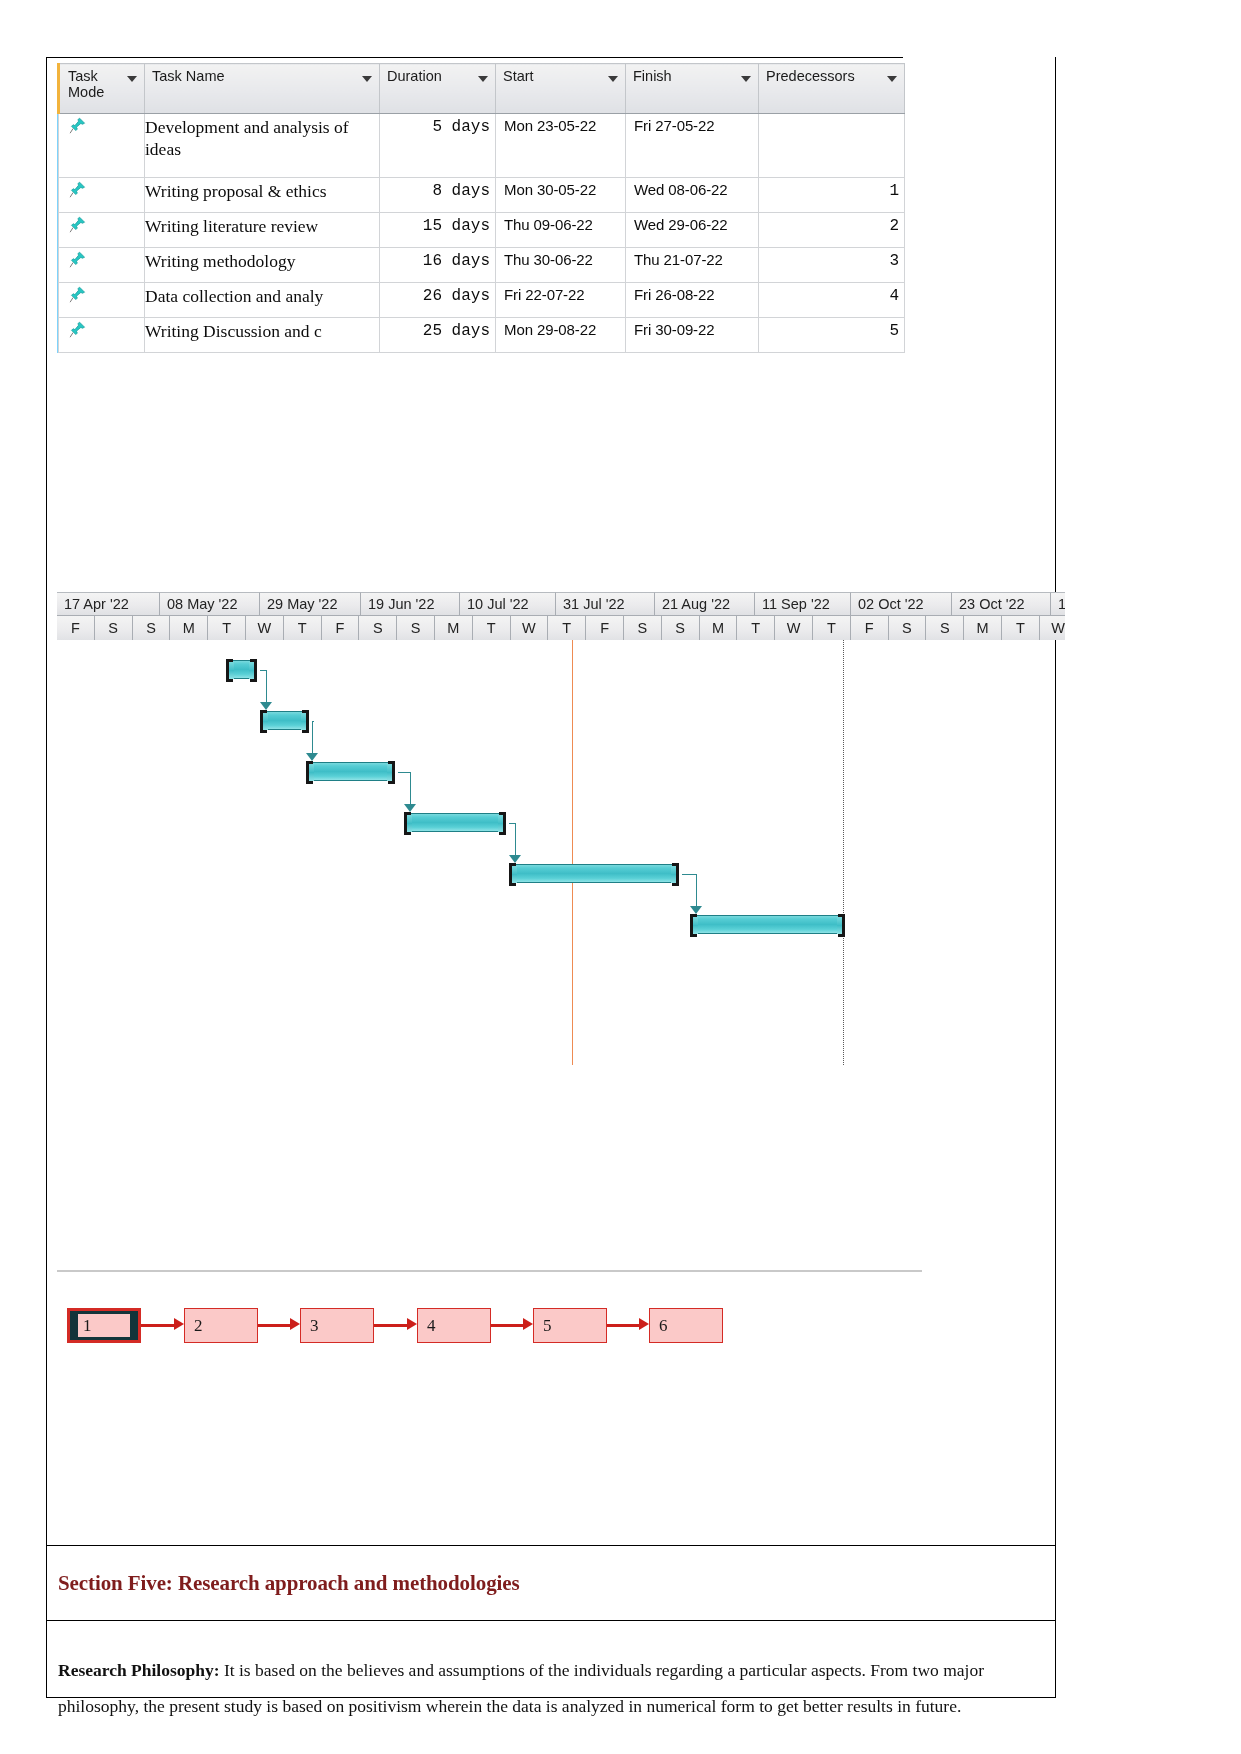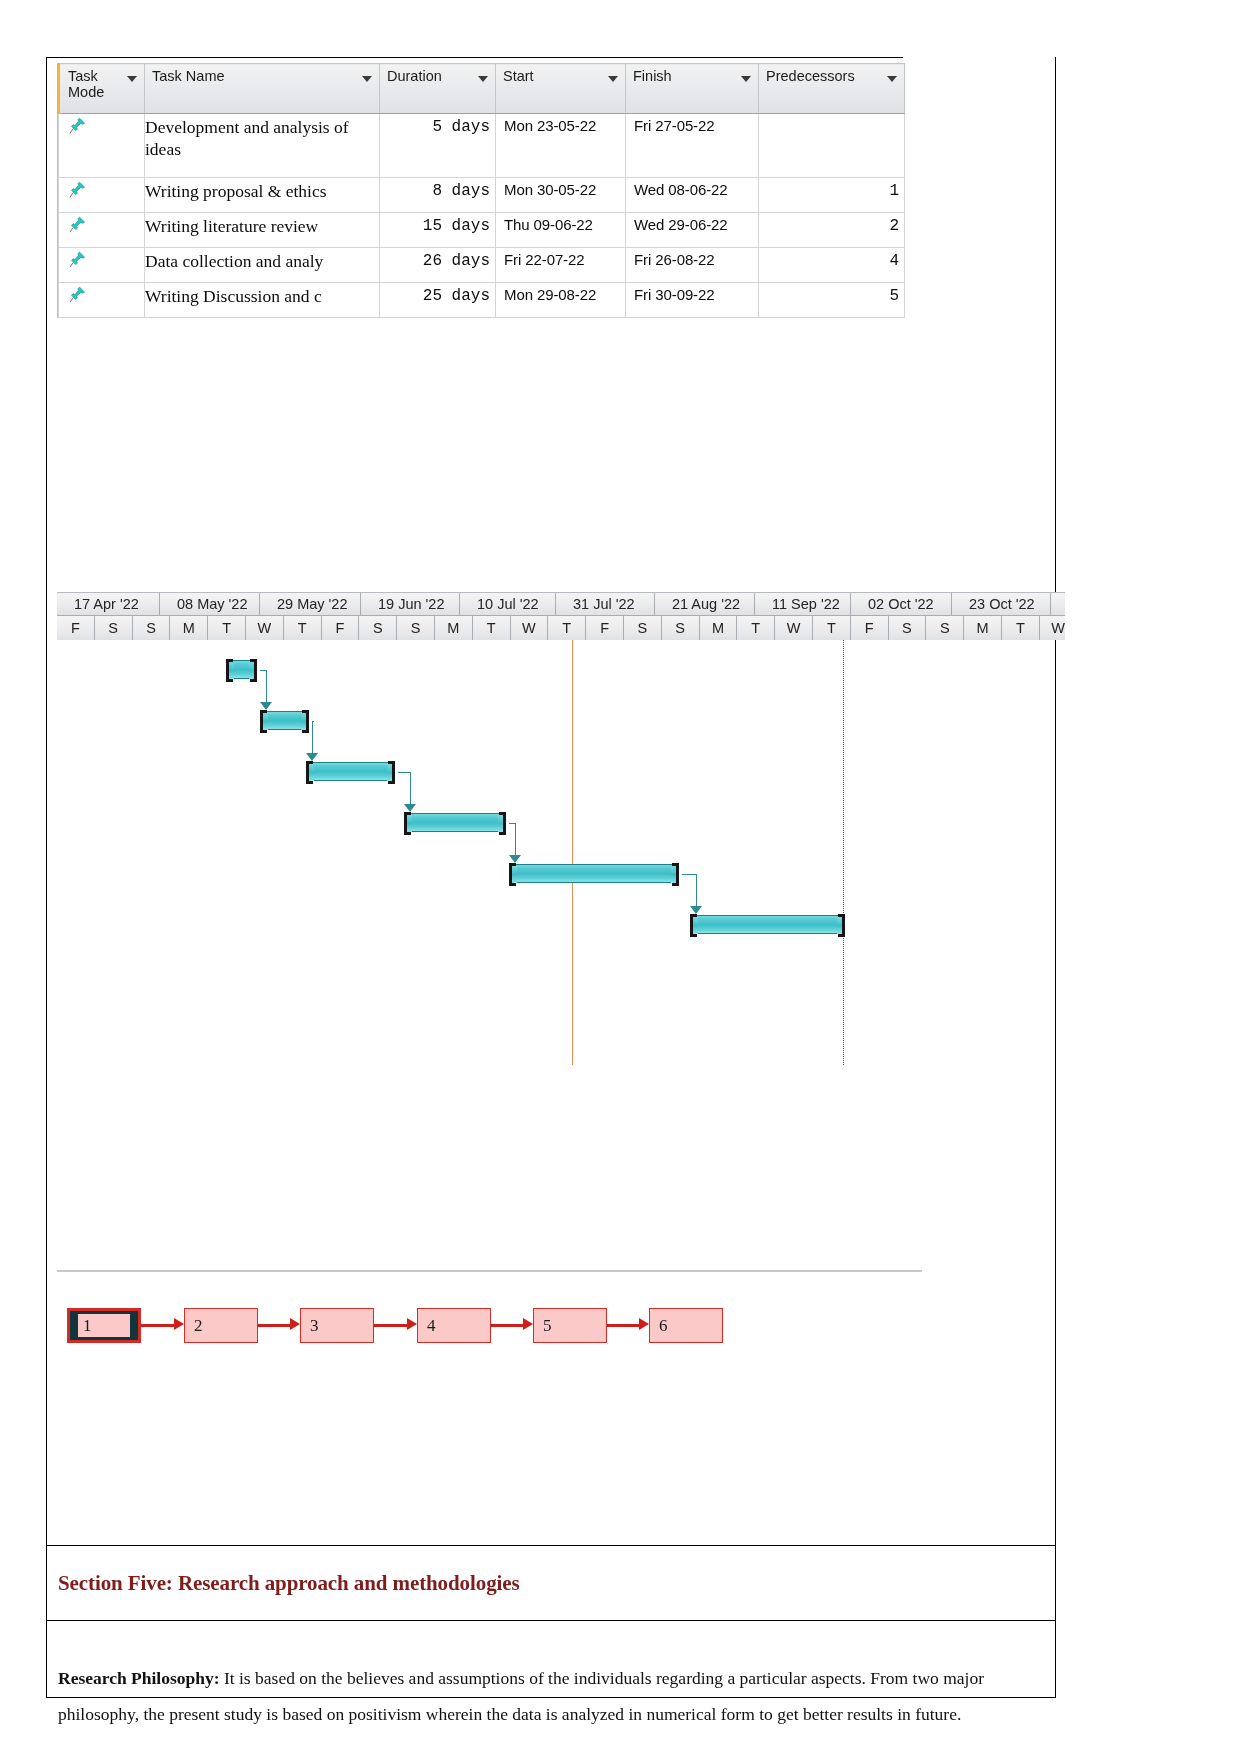--- a/index.html
+++ b/index.html
@@ -147,21 +147,21 @@
     flex: 0 0 auto;
     background: linear-gradient(to bottom,#f4f4f4 0%, #eaeaec 60%, #e0e1e4 100%);
     border-right: 1px solid #a9adb3;
     border-top: 1px solid #b7bbc0;
     border-bottom: 1px solid #a9adb3;
     font-family: "Liberation Sans", sans-serif;
     font-size: 14.5px;
     color: #232323;
     display: flex;
     align-items: center;
-    padding-left: 17px;
+    padding-left: 7px;
     box-sizing: border-box;
     white-space: nowrap;
   }
   .tl-row.days { height: 25px; }
   .tl-row.days .cell {
     flex: 0 0 auto;
     background: linear-gradient(to bottom,#f4f4f4 0%, #ebebed 60%, #e1e2e5 100%);
     border-right: 1px solid #a9adb3;
     border-bottom: 1px solid #9ba0a6;
     font-family: "Liberation Sans", sans-serif;
@@ -330,21 +330,20 @@
   .body-text {
     position: absolute;
     left: 58px;
     top: 1653px;
     width: 985px;
     font-family: "Liberation Serif", serif;
     font-size: 17.5px;
     line-height: 2.05;
     color: #111;
     text-align: left;
-    margin-top: 8px;
   }
   .body-text b { font-weight: bold; }
 </style>
 </head>
 <body>
 
 <div class="page-frame-top"></div>
 <div class="page-frame"></div>
 
 <table class="proj-table">
@@ -416,20 +415,31 @@
         <td class="num-cell">15 days</td>
         <td class="date-cell">Thu 09-06-22</td>
         <td class="date-cell">Wed 29-06-22</td>
         <td class="num-cell">2</td>
       </tr>
       <tr>
         <td class="mode-cell"><span class="pin"><svg width="20" height="20" viewBox="0 0 20 20">
               <path d="M12.6 2.2 L17.6 7.2 L15.3 8.3 L13.9 7.4 L9.4 11.2 L10.4 13.0 L8.8 14.6 L4.5 10.3 L6.1 8.7 L7.9 9.6 L11.7 5.1 L10.8 3.7 Z" fill="#27c7c3" stroke="#159a99" stroke-width="0.7"></path>
               <path d="M6.0 12.6 L3.1 17.2" stroke="#7d7d7d" stroke-width="1" fill="none"></path>
             </svg></span></td>
+        <td class="name-cell">Writing methodology</td>
+        <td class="num-cell">16 days</td>
+        <td class="date-cell">Thu 30-06-22</td>
+        <td class="date-cell">Thu 21-07-22</td>
+        <td class="num-cell">3</td>
+      </tr>
+      <tr>
+        <td class="mode-cell"><span class="pin"><svg width="20" height="20" viewBox="0 0 20 20">
+              <path d="M12.6 2.2 L17.6 7.2 L15.3 8.3 L13.9 7.4 L9.4 11.2 L10.4 13.0 L8.8 14.6 L4.5 10.3 L6.1 8.7 L7.9 9.6 L11.7 5.1 L10.8 3.7 Z" fill="#27c7c3" stroke="#159a99" stroke-width="0.7"></path>
+              <path d="M6.0 12.6 L3.1 17.2" stroke="#7d7d7d" stroke-width="1" fill="none"></path>
+            </svg></span></td>
         <td class="name-cell">Data collection and analy</td>
         <td class="num-cell">26 days</td>
         <td class="date-cell">Fri 22-07-22</td>
         <td class="date-cell">Fri 26-08-22</td>
         <td class="num-cell">4</td>
       </tr>
       <tr>
         <td class="mode-cell"><span class="pin"><svg width="20" height="20" viewBox="0 0 20 20">
               <path d="M12.6 2.2 L17.6 7.2 L15.3 8.3 L13.9 7.4 L9.4 11.2 L10.4 13.0 L8.8 14.6 L4.5 10.3 L6.1 8.7 L7.9 9.6 L11.7 5.1 L10.8 3.7 Z" fill="#27c7c3" stroke="#159a99" stroke-width="0.7"></path>
               <path d="M6.0 12.6 L3.1 17.2" stroke="#7d7d7d" stroke-width="1" fill="none"></path>

